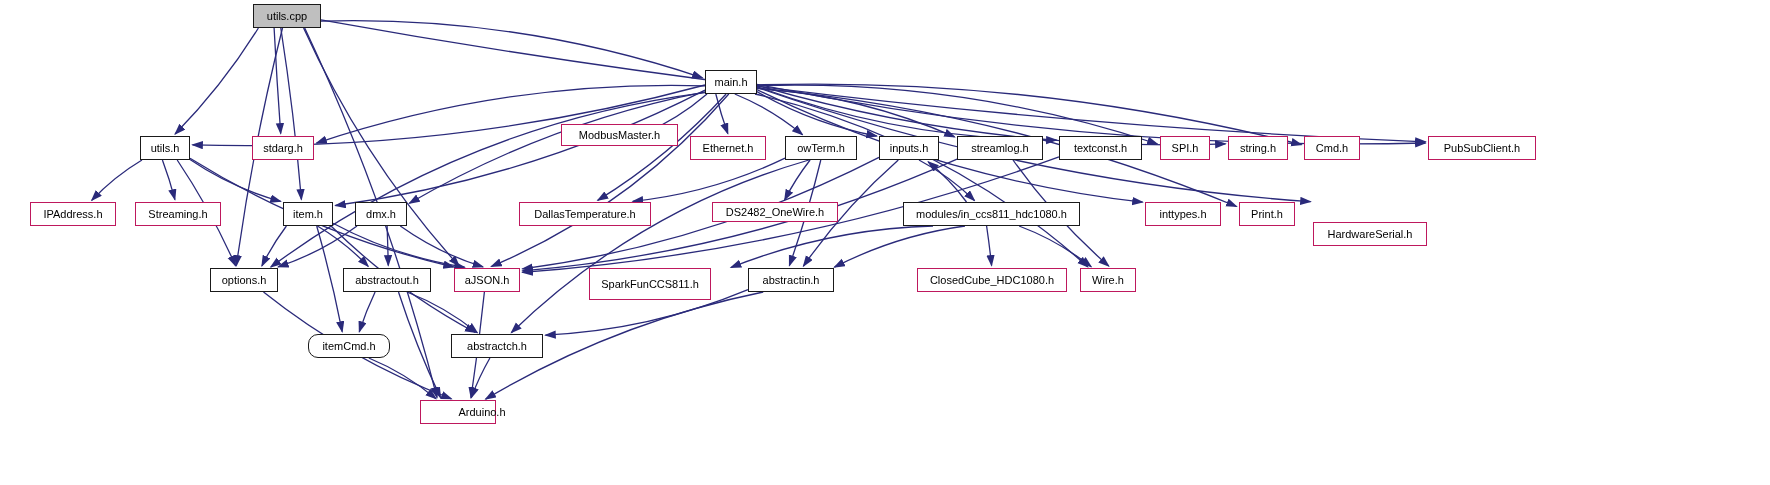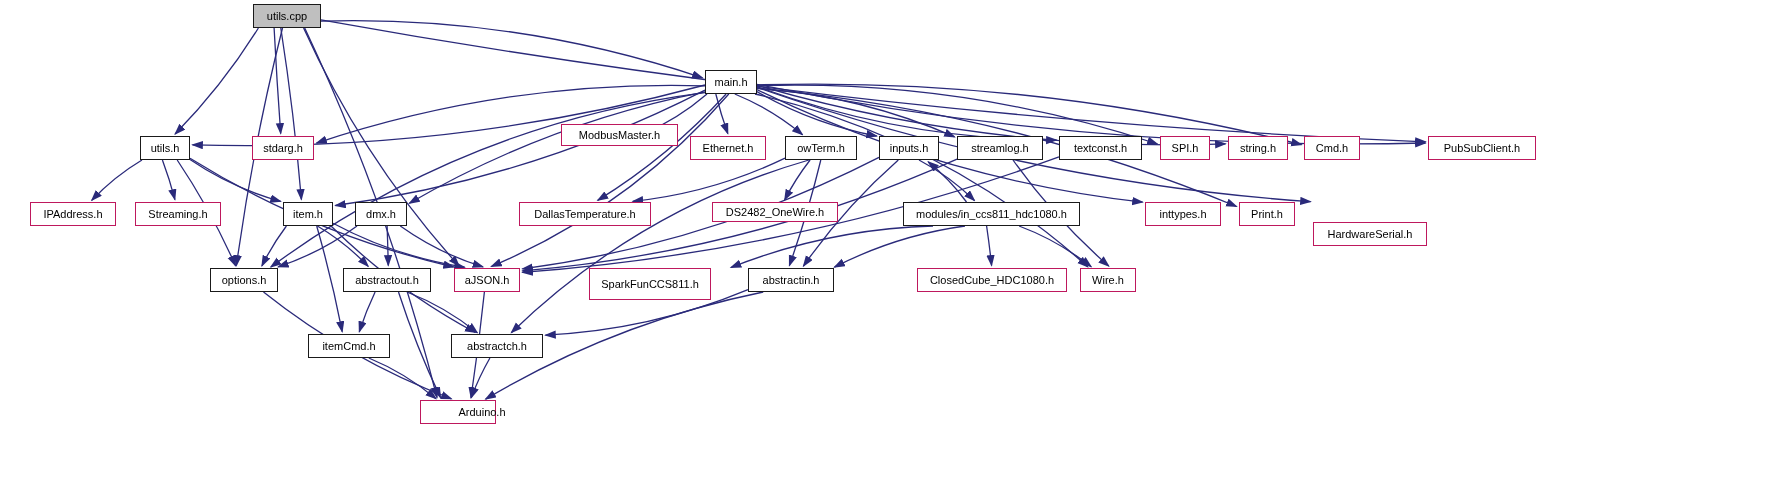--- a/index.html
+++ b/index.html
@@ -179,21 +179,21 @@
       </div>
       <div class="node strong" style="left: 748px; top: 268px; width: 86px; height: 24px;">
         <span>abstractin.h</span>
       </div>
       <div class="node plain" style="left: 917px; top: 268px; width: 150px; height: 24px; text-align: center;">
         <span>ClosedCube_HDC1080.h</span>
       </div>
       <div class="node plain" style="left: 1080px; top: 268px; width: 56px; height: 24px;">
         <span>Wire.h</span>
       </div>
-      <div class="node strong" style="left: 308px; top: 334px; width: 82px; height: 24px;">
+      <div class="node strong" style="left: 308px; top: 334px; width: 82px; height: 24px; border-radius: 10px;">
         <span>itemCmd.h</span>
       </div>
       <div class="node strong" style="left: 451px; top: 334px; width: 92px; height: 24px;">
         <span>abstractch.h</span>
       </div>
       <div class="node plain" style="left: 420px; top: 400px; width: 76px; height: 24px; padding-left: 48px;">
         <span>Arduino.h</span>
       </div>
     </div>
 </div>

